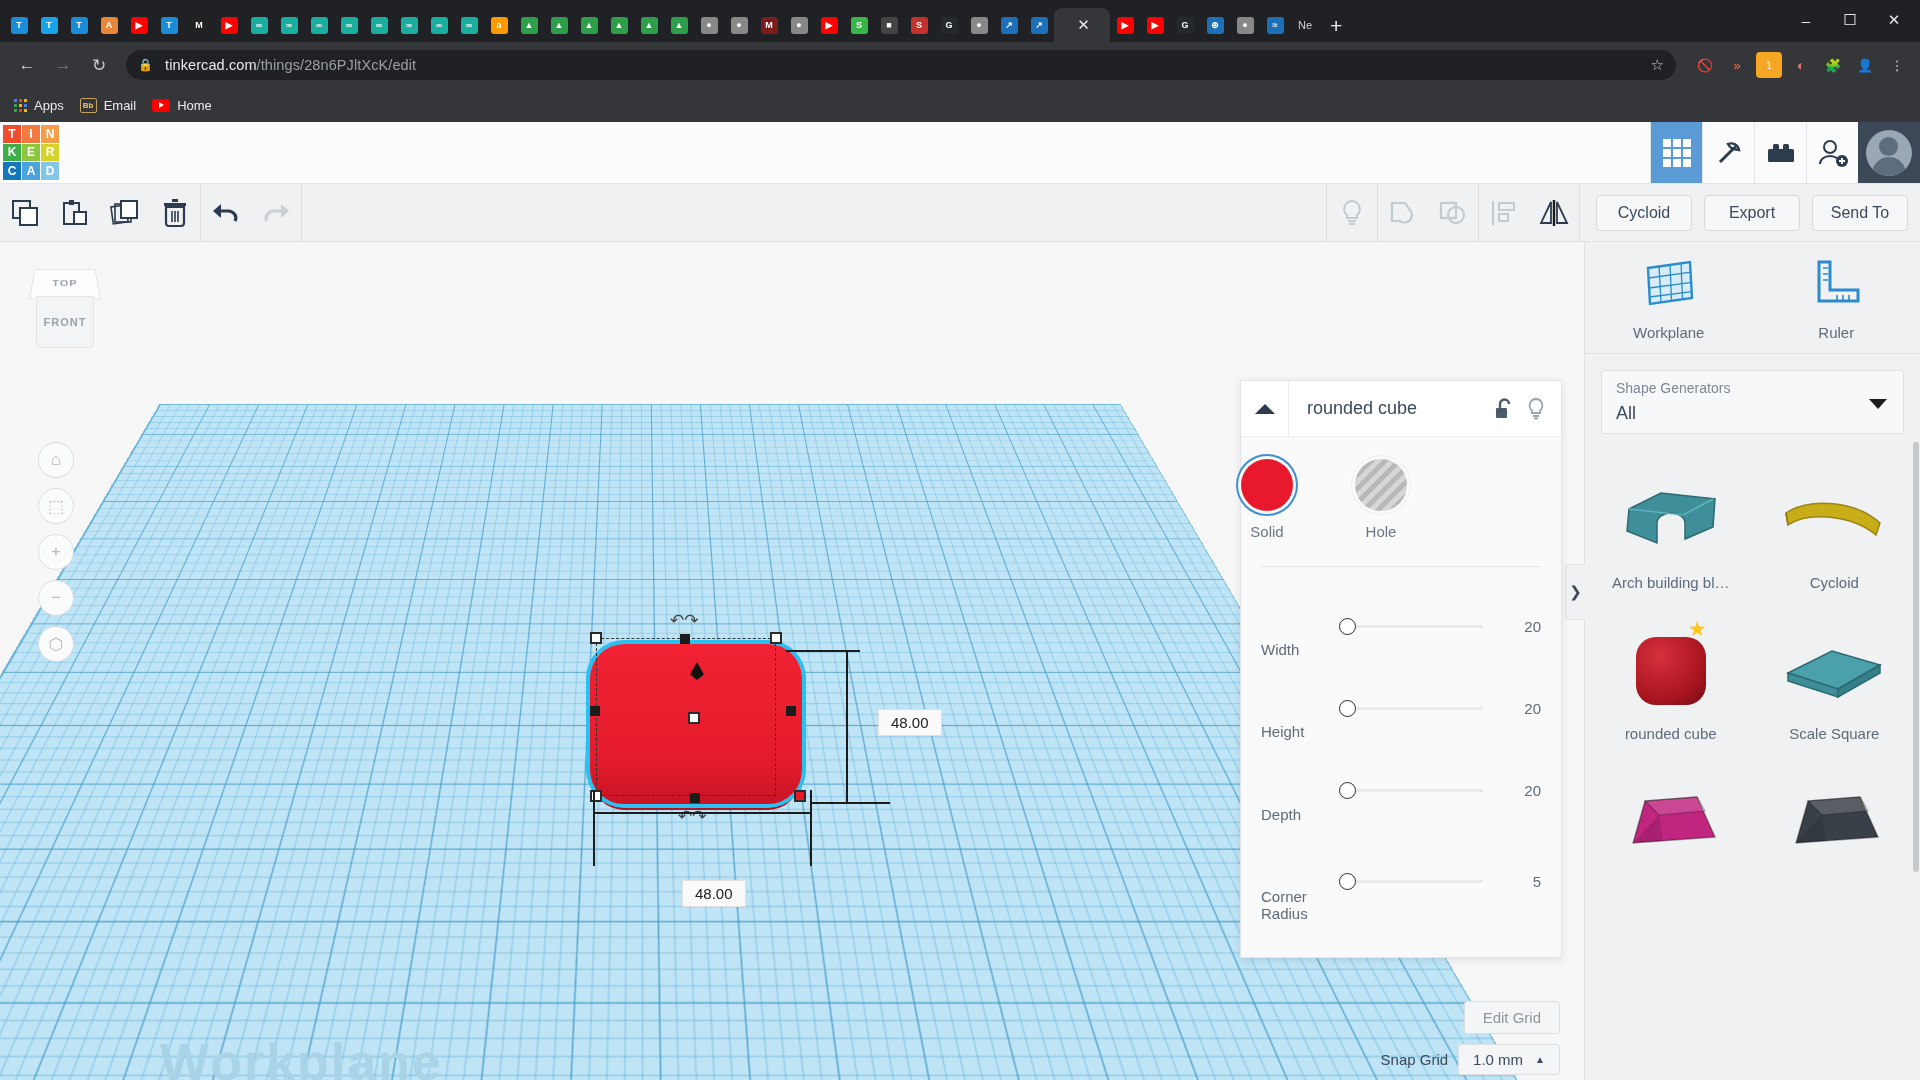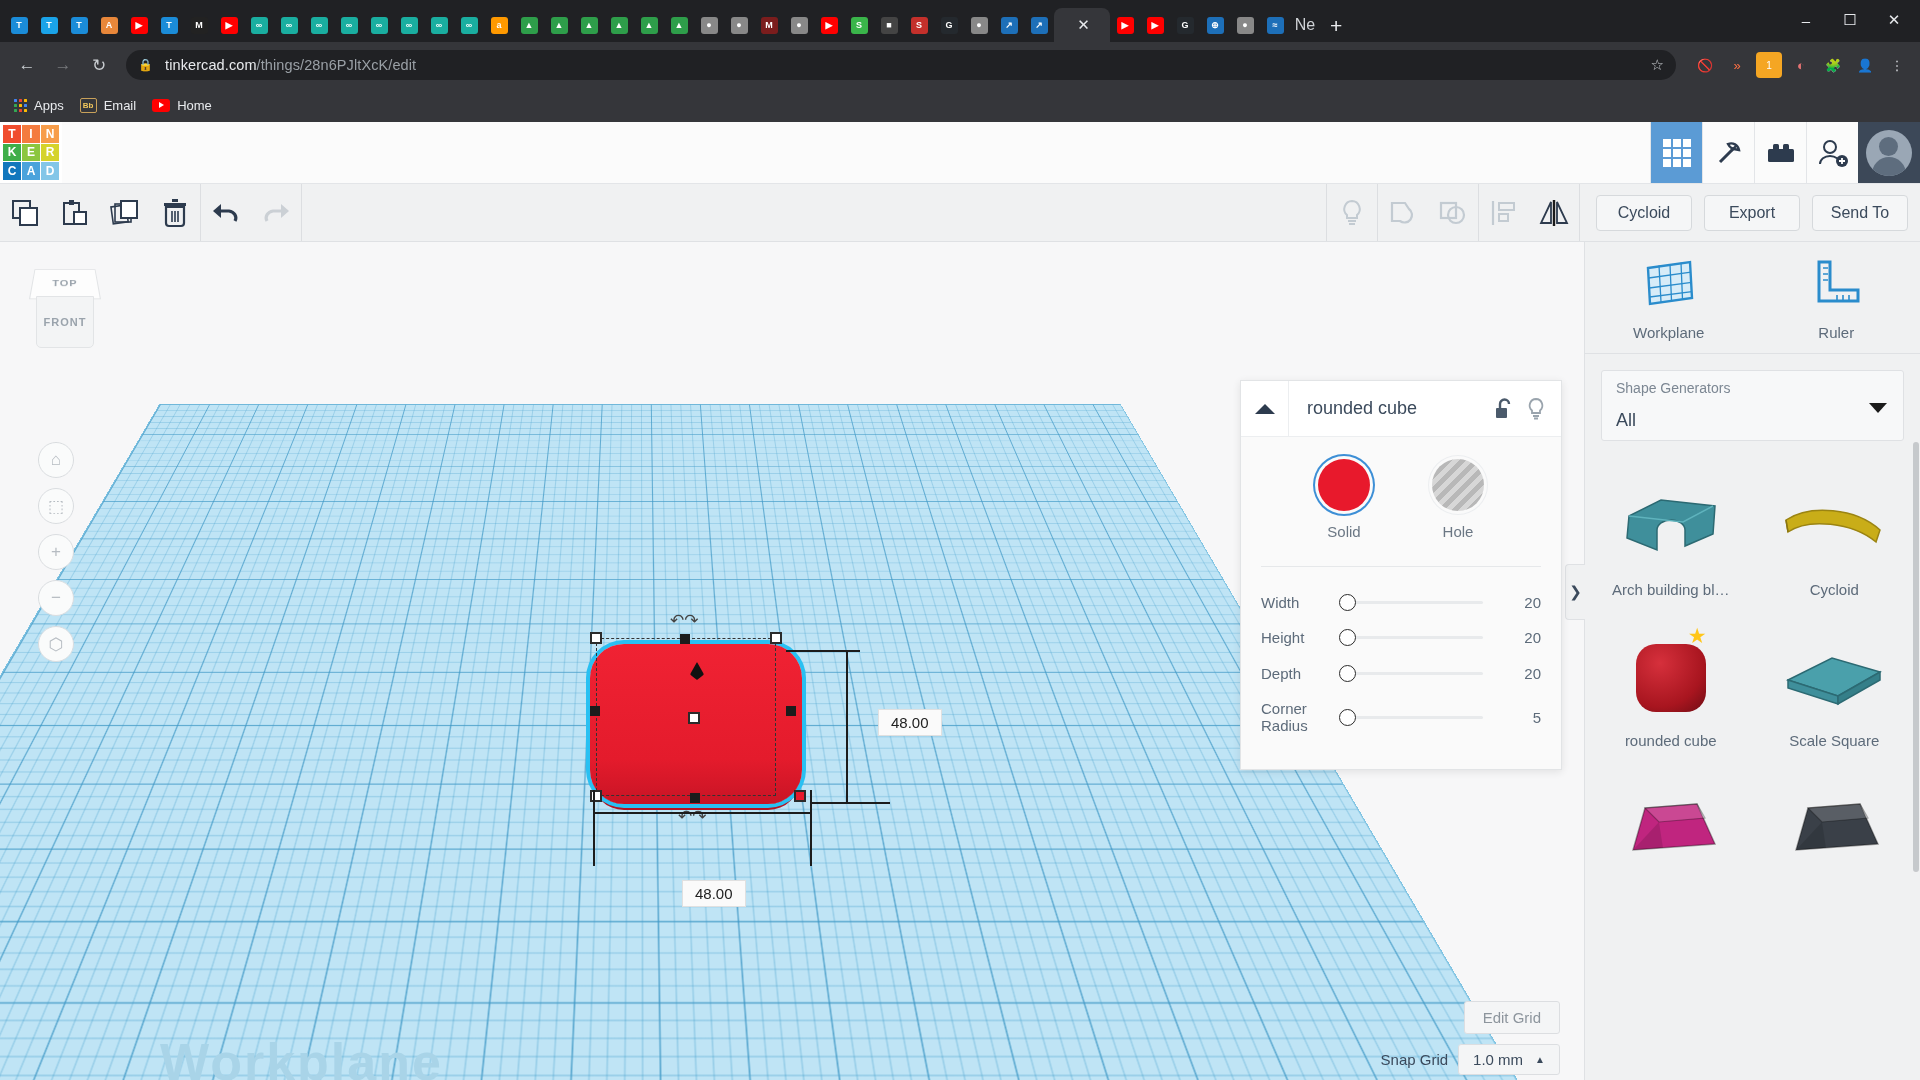--- a/index.html
+++ b/index.html
@@ -136,41 +136,41 @@
              display:flex;align-items:center;gap:12px;}
 
   
   .proppanel { position:absolute; left:1240px; top:258px; width:322px; background:#fafafa;
                border:1px solid #e2e4e6; box-shadow:0 2px 8px rgba(0,0,0,.09); }
   .pphead { height:56px; display:flex; align-items:center; background:#fff; border-bottom:1px solid #eceef0;}
   .ppcollapse { width:48px;display:flex;align-items:center;justify-content:center;border-right:1px solid #eceef0;height:100%;}
   .pptitle { flex:1; padding-left:18px; font-size:18px; color:#3b4a5c;}
   .ppicon { width:38px;display:flex;align-items:center;justify-content:center;}
   .ppbody { padding:22px 0 26px 0;}
-  .swatches { display:flex; justify-content:center; gap:62px; padding-bottom:18px;}
+  .swatches { display:flex; gap:62px; padding-bottom:18px;}
   .sw { text-align:center; }
   .swcircle { width:52px;height:52px;border-radius:50%;margin:0 auto 12px auto;}
   .swcircle.solid { background:#e8192c; box-shadow:0 0 0 3px #fafafa, 0 0 0 5px #3d8fd6; }
   .swcircle.hole { background:repeating-linear-gradient(135deg,#b8b8b8 0 5px,#d7d7d7 5px 10px); box-shadow:0 0 0 3px #fafafa,0 0 0 4px #eceef0;}
   .swlbl { font-size:15px;color:#6b7784;}
   .ppdivider { height:1px;background:#e6e8ea; margin:8px 20px 18px 20px;}
   .prow { display:flex; align-items:center; padding:9px 20px; }
-  .plabel { width:78px; font-size:15px; color:#5d6b7a; line-height:1.15;}
+  .plabel { width:78px; font-size:15px; color:#5d6b7a; line-height:1.15;margin-top:47px;}
   .ptrack { flex:1; height:3px; background:#e8eaec; border-radius:2px; position:relative; margin:0 18px 0 6px;}
   .pknob { position:absolute; left:-7px; top:-7px; width:17px;height:17px;border-radius:50%;background:#fff;border:1.6px solid #2a2a2a;}
   .pval { width:40px; text-align:right; font-size:15px; color:#5d6b7a;}
 
   
   .sidebar { width:336px; background:#f0f1f2; border-left:1px solid #dfe1e4; position:relative; display:flex;flex-direction:column;}
   .sbtop { display:flex; background:#f0f1f2; border-bottom:1px solid #dfe1e4; }
   .sbtool { flex:1; padding:16px 0 12px 0; text-align:center;}
   .sbtool .lbl { font-size:15px;color:#5d6b7a; margin-top:10px;}
   .sbselect { margin:16px; border:1px solid #dfe1e4; background:#f7f8f9; border-radius:3px; padding:9px 14px; position:relative;}
   .sbselect .cap { font-size:14px;color:#7c8793;}
-  .sbselect .val { font-size:18px;color:#3b4a5c;margin-top:14px;}
+  .sbselect .val { font-size:18px;color:#3b4a5c;margin-top:7px;}
   .sbcaret { position:absolute; right:16px; top:50%; margin-top:-3px; border-left:9px solid transparent;border-right:9px solid transparent;border-top:10px solid #1b1b1b;}
   .gallery { flex:1; overflow:hidden; padding:8px 4px 0 4px; display:grid; grid-template-columns:1fr 1fr; gap:0; align-content:start;}
   .gitem { padding:14px 6px 18px 6px; text-align:center; position:relative;}
   .gthumb { height:96px; display:flex;align-items:center;justify-content:center;}
   .glabel { font-size:15px;color:#5d6b7a; margin-top:6px; white-space:nowrap; overflow:hidden; text-overflow:ellipsis;}
   .gstar { position:absolute; top:8px; right:46px; color:#ffc619; font-size:21px;}
   .sbscroll { position:absolute; right:1px; top:200px; width:6px; height:430px; background:#c6c9cc; border-radius:3px;}
   .panelTab { position:absolute; left:-20px; top:322px; width:20px; height:56px; background:#f0f1f2;
               border:1px solid #dfe1e4; border-right:none; border-radius:4px 0 0 4px;
               display:flex;align-items:center;justify-content:center;color:#3b4a5c;font-size:15px;}
@@ -304,21 +304,21 @@
           <span class="fav" style="background:#1d6fb8">⊕</span>
         </div>
         <div class="tab">
           <span class="fav" style="background:#888888">●</span>
         </div>
         <div class="tab">
           <span class="fav" style="background:#1d6fb8">≈</span>
         </div>
       </div>
     <div class="tab">
-      <span style="color:#cfd2d6;font-size:16px">Ne</span>
+      <span style="color:#cfd2d6;font-size:11px">Ne</span>
     </div>
     <div class="newtab">+</div>
     <div class="wincontrols">
       <div>–</div>
       <div>☐</div>
       <div>✕</div>
     </div>
   </div>
 
   <div class="urlbar">

